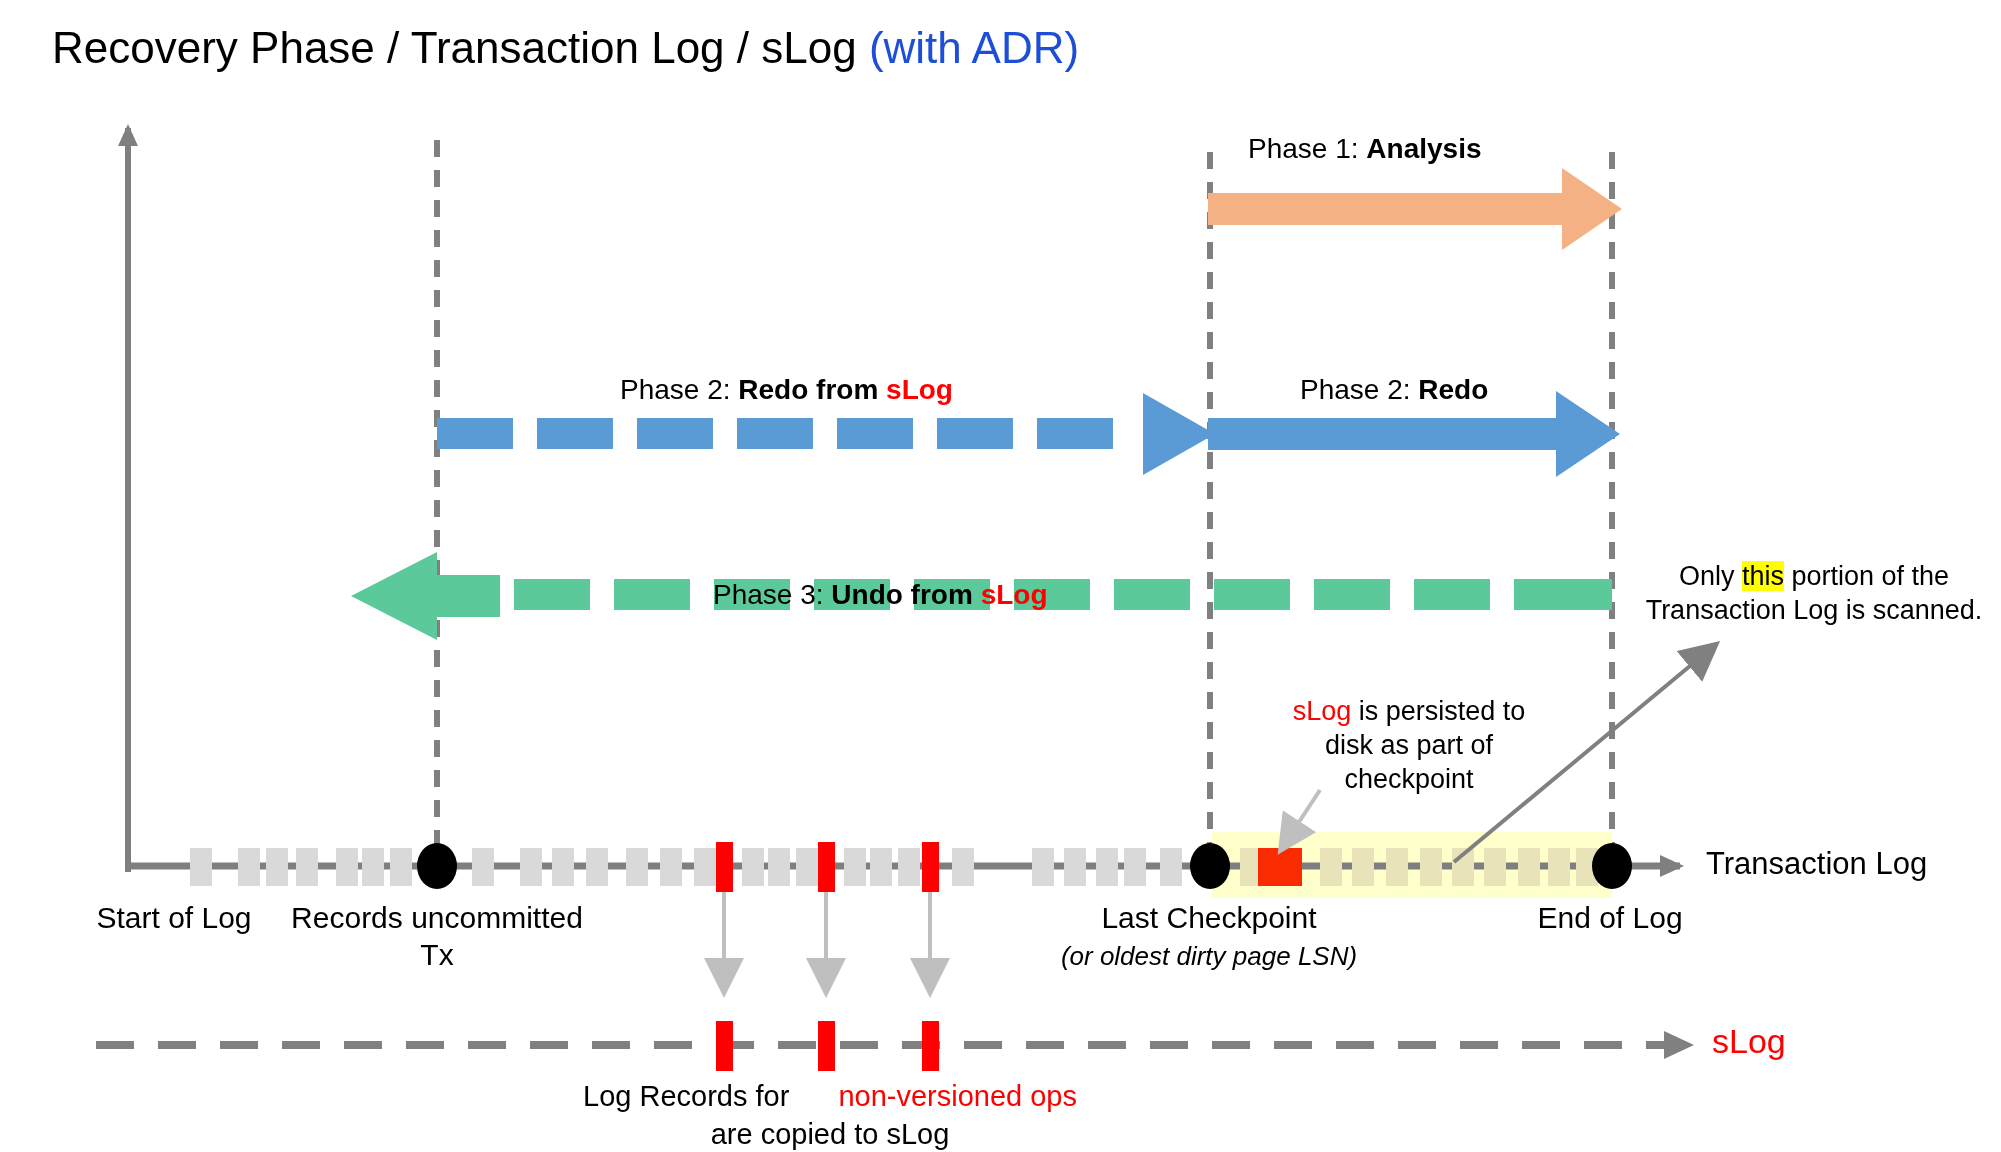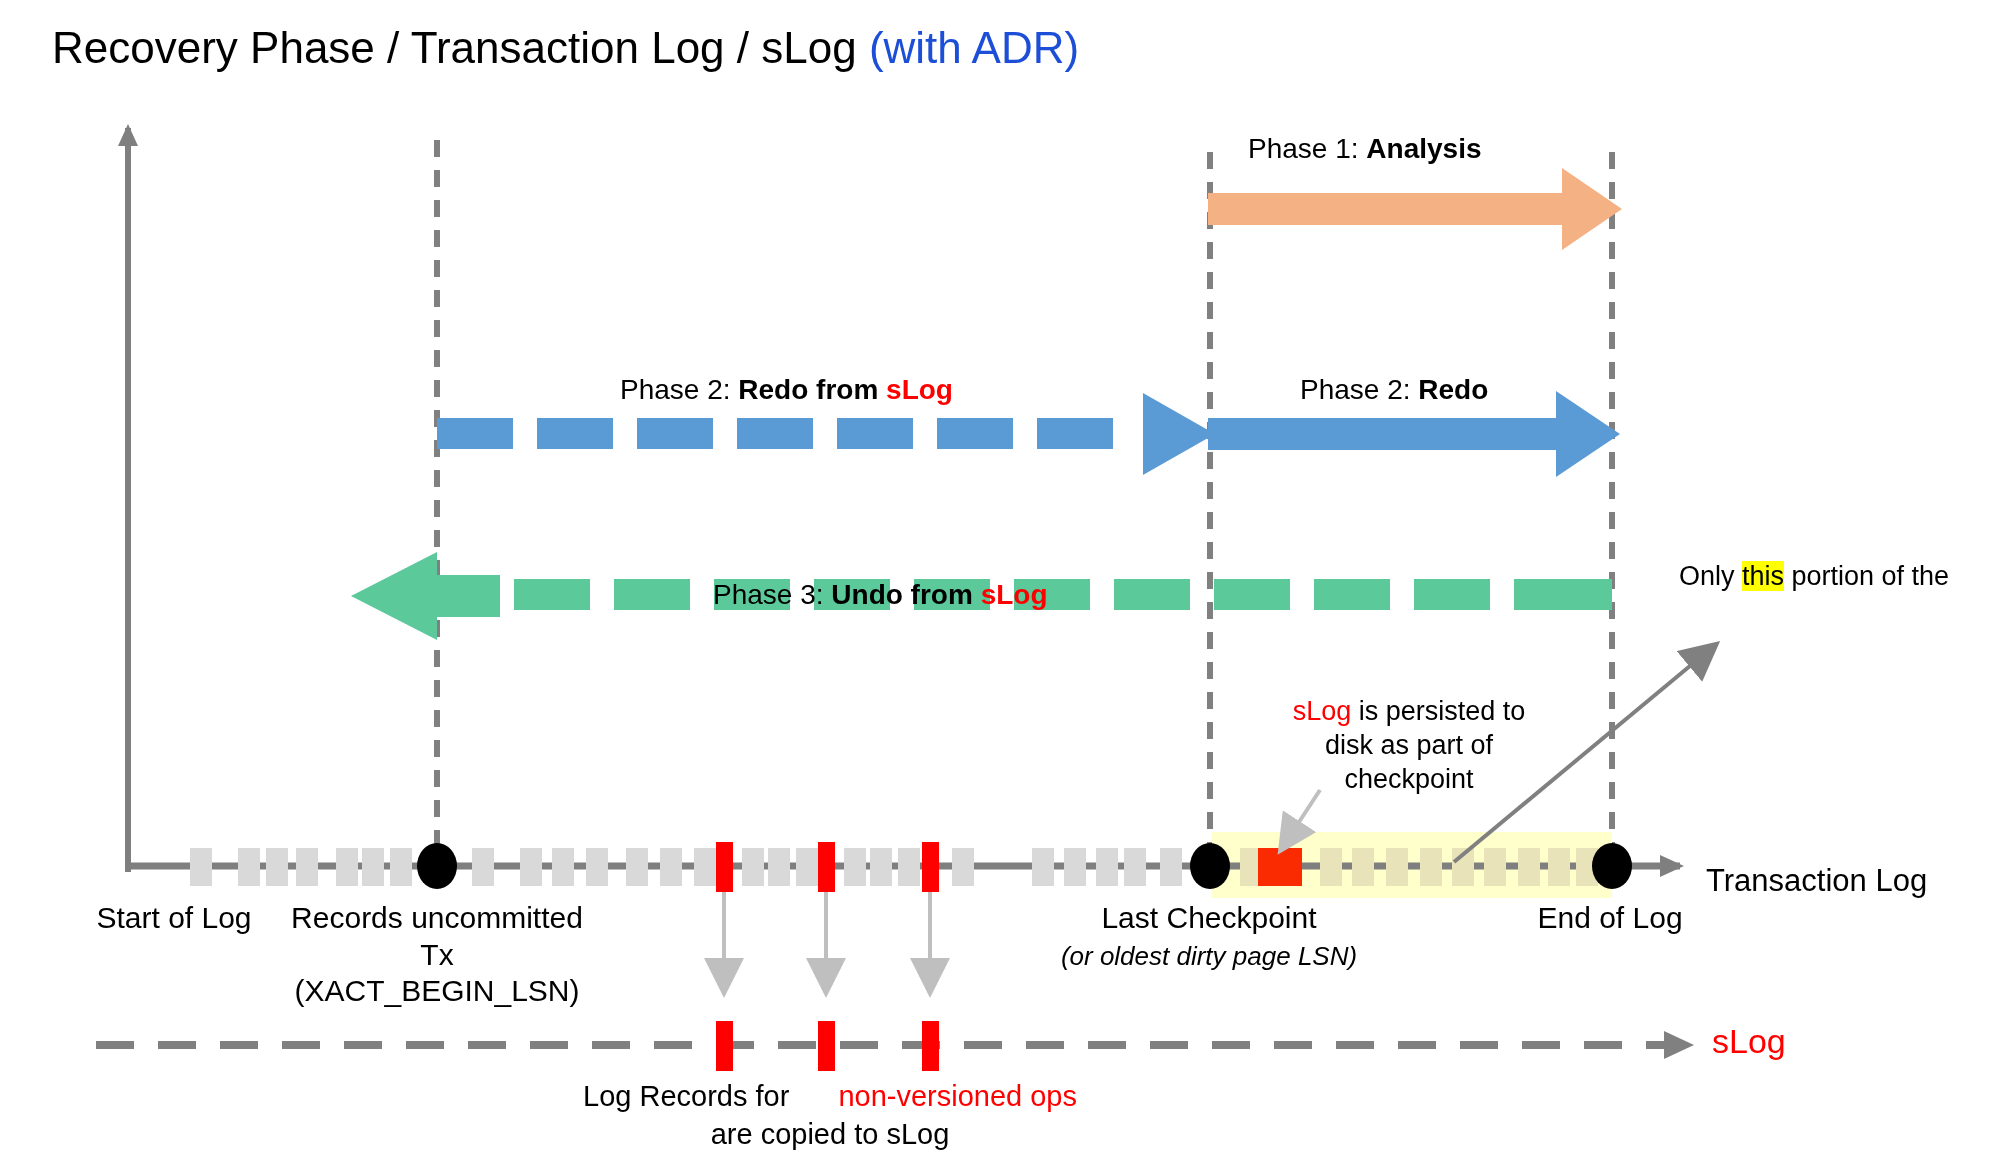--- a/index.html
+++ b/index.html
@@ -238,29 +238,29 @@
   <div class="txt phase-label" style="left:1248px; top:132px;"><span>Phase 1: </span><b>Analysis</b></div>
 
   <div class="txt phase-label" style="left:620px; top:373px;"><span>Phase 2: </span><b>Redo from </b><b class="slog">sLog</b></div>
 
   <div class="txt phase-label" style="left:1300px; top:373px;"><span>Phase 2: </span><b>Redo</b></div>
 
   <div class="txt phase-label" style="left:713px; top:578px;"><span>Phase 3: </span><b>Undo from </b><b class="slog">sLog</b></div>
 
   <div class="note" style="left:1244px; top:695px; width:330px;"><span class="red">sLog</span><span> is persisted to</span><br><span>disk as part of</span><br><span>checkpoint</span></div>
 
-  <div class="note" style="left:1634px; top:560px; width:360px; text-align:center;"><span>Only </span><span class="hl">this</span><span> portion of the</span><br></div>
-
-  <div class="txt axis-label" style="left:1706px; top:846px;margin-top:17px;">Transaction Log</div>
+  <div class="note" style="left:1634px; top:560px; width:360px; text-align:center;"><span>Only </span><span class="hl">this</span><span> portion of the</span><br><span>Transaction Log is scanned.</span></div>
+
+  <div class="txt axis-label" style="left:1706px; top:846px;">Transaction Log</div>
 
   <div class="slog-name" style="left:1712px; top:1022px;">sLog</div>
 
   <div class="tick-label" style="left:0px; top:900px; width:260px;margin-left:44px;">Start of Log</div>
 
-  <div class="tick-label" style="left:272px; top:900px; width:330px;"><span>Records uncommitted Tx</span><br><span>(XACT_BEGIN_LSN)</span></div>
+  <div class="tick-label" style="left:272px; top:900px; width:330px;"><span>Records uncommitted Tx</span><br></div>
 
   <div class="tick-label" style="left:1054px; top:900px; width:310px;"><span>Last Checkpoint</span><br><span class="ital">(or oldest dirty page LSN)</span></div>
 
   <div class="tick-label" style="left:1480px; top:900px; width:260px;"><span>End of Log</span></div>
 
   <div class="caption" style="left:520px; top:1078px; width:620px;"><span>Log Records for </span><span class="red">non-versioned ops</span><span></span><br><span>are copied to sLog</span></div>
 
 </div>
 
 </body></html>

